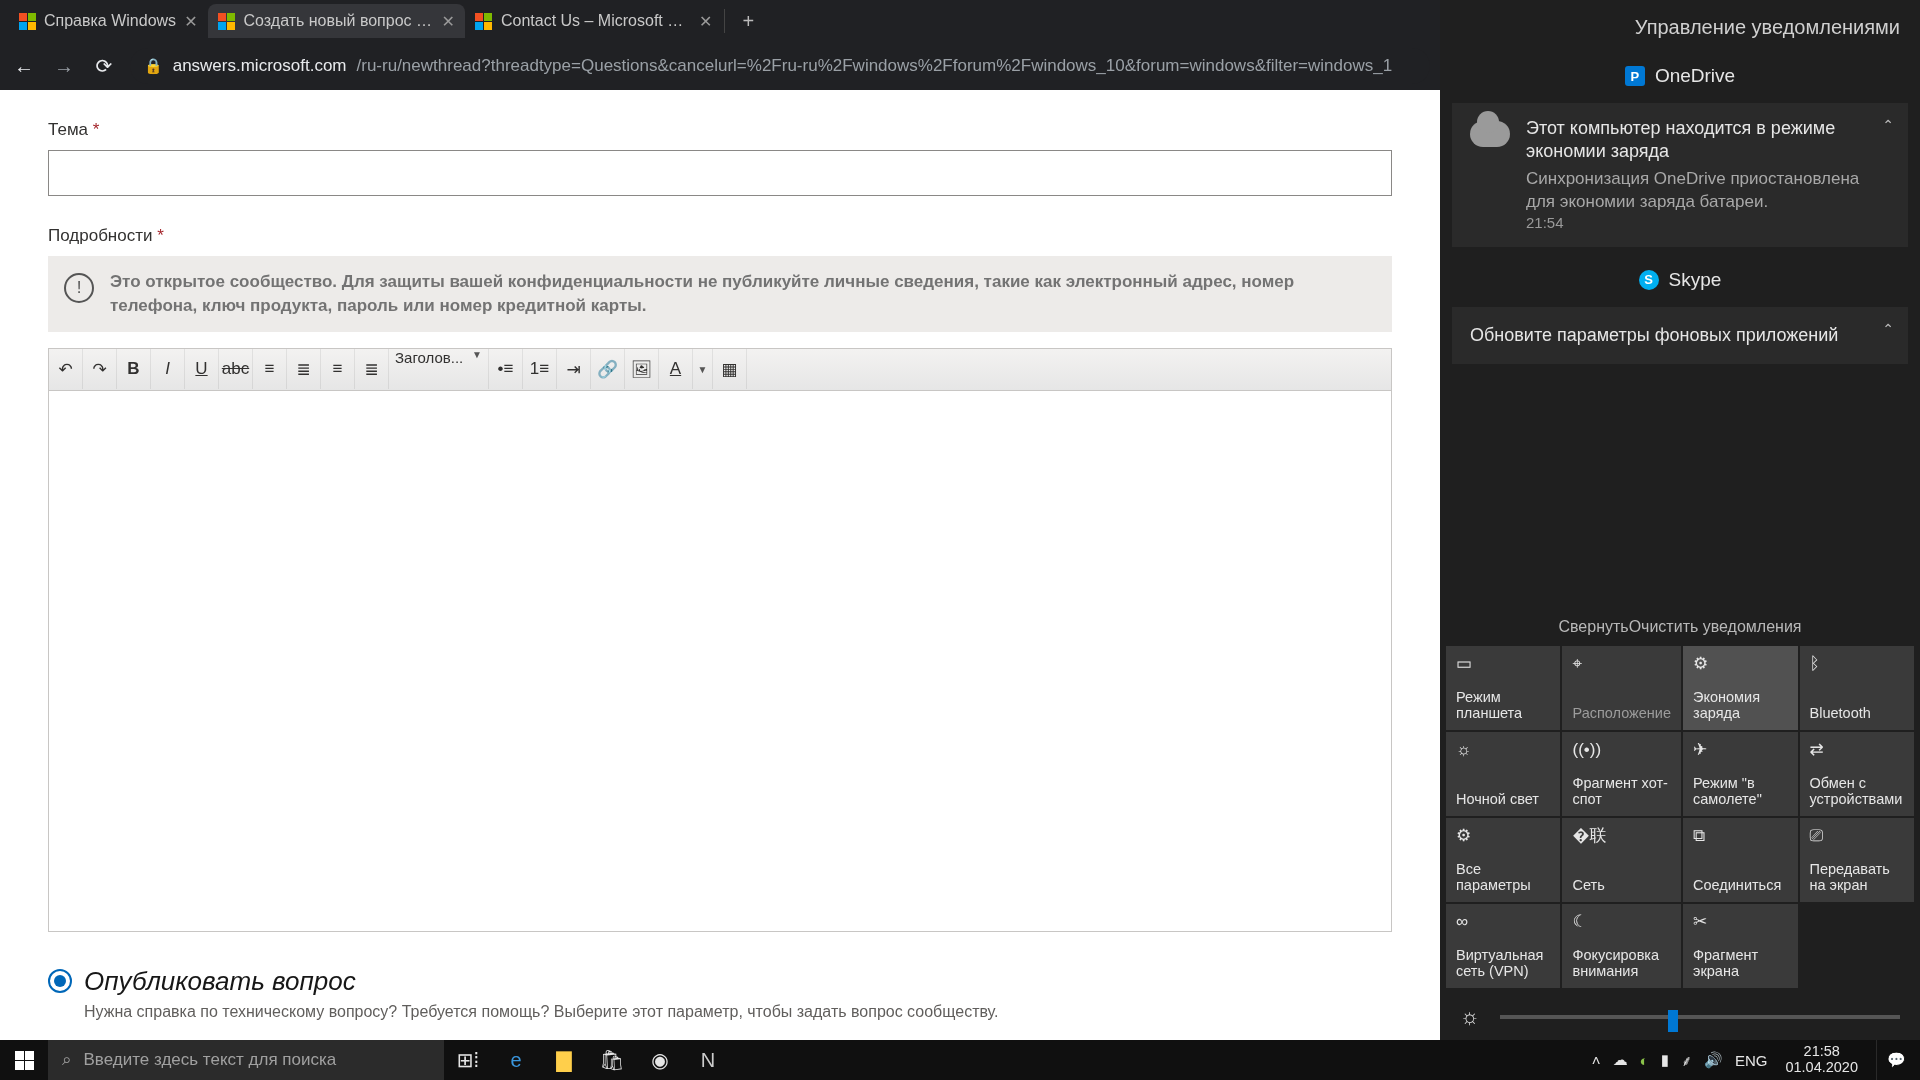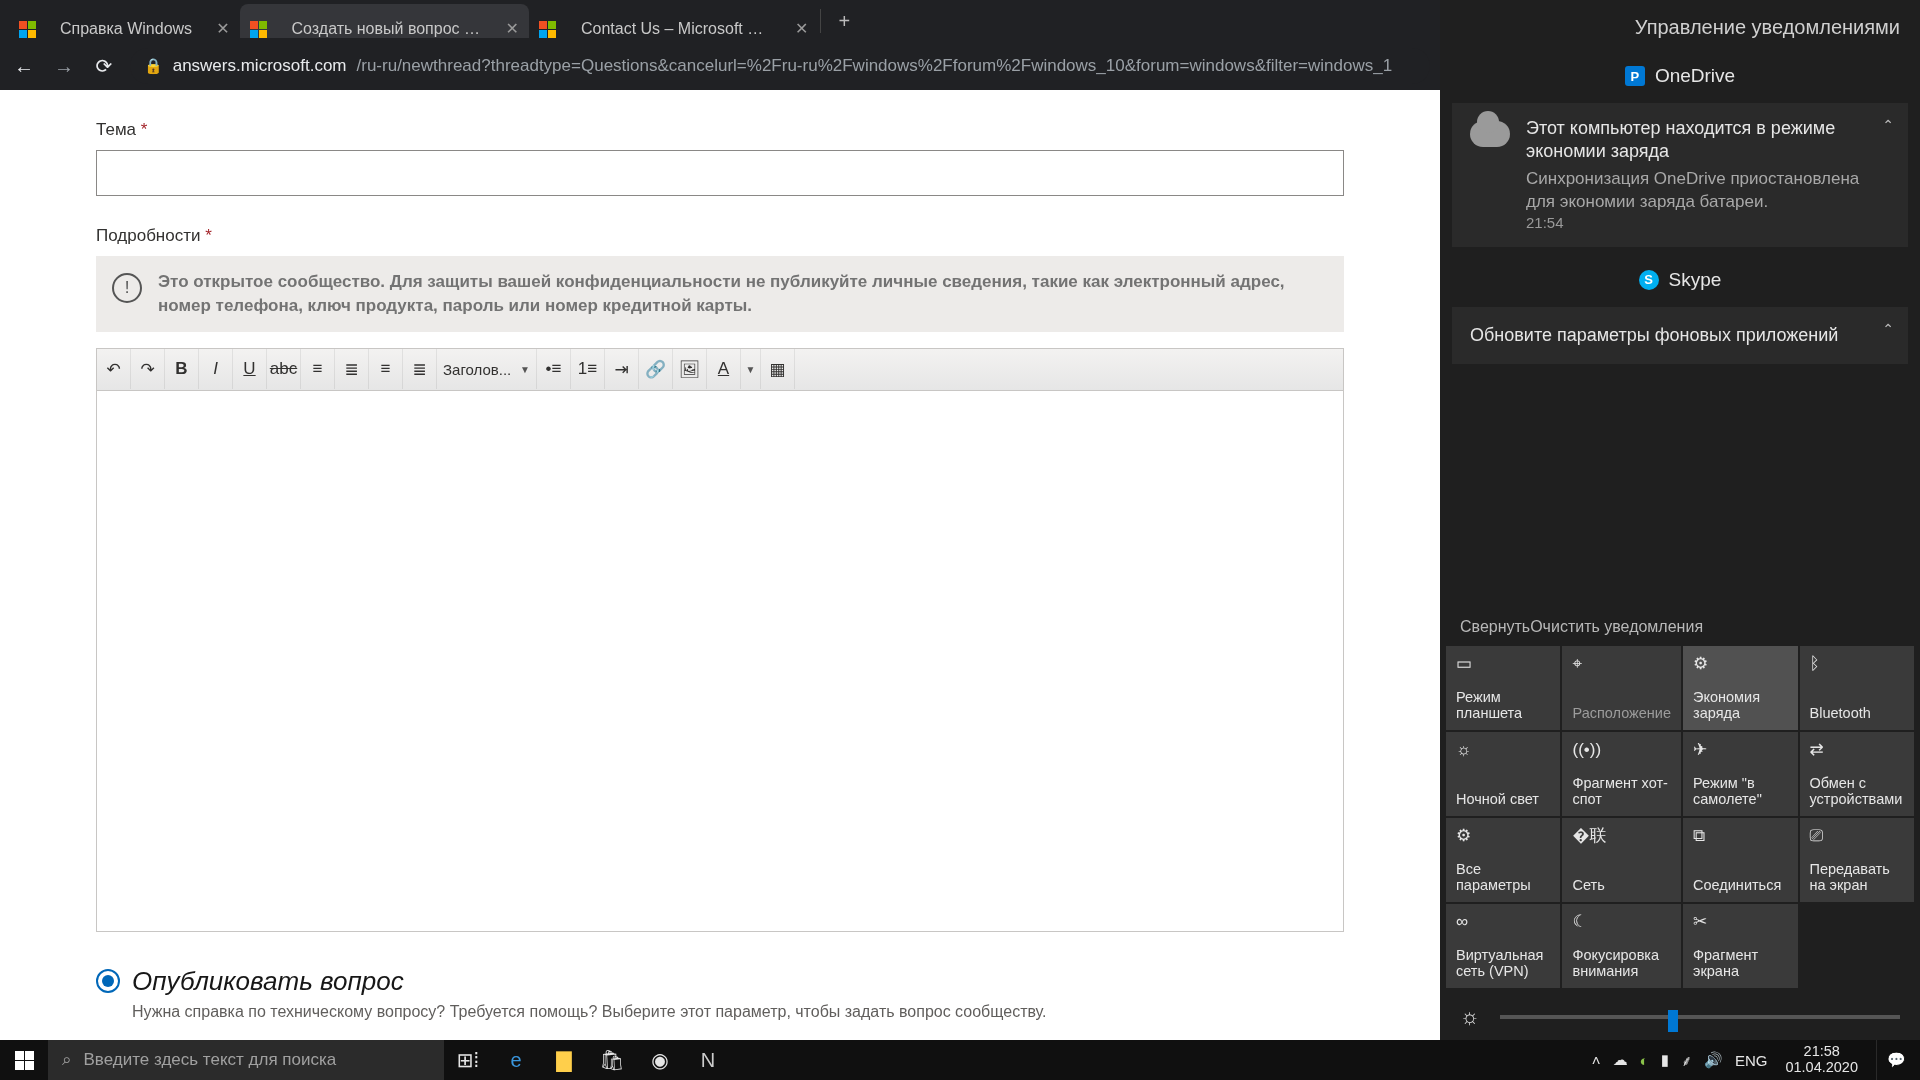--- a/index.html
+++ b/index.html
@@ -1,54 +1,54 @@
 <!DOCTYPE html>
 <html><head>
 <meta charset="utf-8">
 <style>
   * { margin:0; padding:0; box-sizing:border-box; font-family:"Segoe UI",Arial,sans-serif; }
   body { width:1920px; height:1080px; overflow:hidden; background:#1e1e1e; position:relative; }
 
   
   .browser-top { position:absolute; top:0; left:0; width:1440px; height:90px; background:#202124; color:#ccc; }
   .tabbar { display:flex; align-items:center; height:42px; padding-left:8px; }
-  .tab { display:flex; align-items:flex-end; height:34px; padding:0 10px; gap:24px; font-size:16px; color:#c9c9c9; position:relative; cursor:pointer; }
+  .tab { display:flex; align-items:center; height:34px; padding:0 10px; gap:8px; font-size:16px; color:#c9c9c9; position:relative; cursor:pointer; }
   .tab.active { background:#35363a; border-radius:8px 8px 0 0; }
   .tab .favicon { width:18px; height:18px; display:inline-flex; flex-wrap:wrap; }
   .favicon span { width:8px; height:8px; margin:0.5px; }
   .fv-r{background:#f25022;} .fv-g{background:#7fba00;} .fv-b{background:#00a4ef;} .fv-y{background:#ffb900;}
   .tab .title { max-width:190px; white-space:nowrap; overflow:hidden; text-overflow:ellipsis; }
   .tab .close { color:#9a9a9a; font-size:16px; }
   .tab-sep { width:1px; height:24px; background:#444; align-self:center; margin:0 2px; }
   .newtab { width:30px; height:30px; display:flex; align-items:center; justify-content:center; color:#bbb; font-size:20px; margin-left:6px; cursor:pointer; }
 
   .addrbar { display:flex; align-items:center; height:48px; padding:0 10px; gap:12px; }
   .nav-btn { width:28px; height:28px; display:flex; align-items:center; justify-content:center; color:#9aa0a6; font-size:20px; cursor:pointer; }
   .nav-btn.en { color:#e8eaed; }
   .urlbox { flex:1; height:36px; background:#202124; border-radius:18px; display:flex; align-items:center; padding:0 14px; gap:10px; font-size:17px; }
   .urlbox .lock { color:#9aa0a6; font-size:15px; }
   .urlbox .host { color:#e8eaed; }
   .urlbox .path { color:#9aa0a6; }
 
   
   .page { position:absolute; top:90px; left:0; width:1440px; height:950px; background:#fff; color:#171717; }
-  .form-wrap { padding:30px 96px 0; }
+  .form-wrap { padding:30px 48px 0; }
   .flabel { font-size:17px; color:#323130; margin-bottom:10px; }
   .req { color:#a4262c; }
   .textinput { width:100%; height:46px; border:1px solid #8a8886; font-size:16px; padding:0 10px; }
   .details-label { margin-top:30px; }
   .infobox { margin-top:8px; background:#edebe9; display:flex; align-items:flex-start; padding:14px 16px; gap:16px; }
   .info-ico { width:30px; height:30px; border:2px solid #555; border-radius:50%; display:flex; align-items:center; justify-content:center; color:#555; font-size:17px; margin-top:3px; flex-shrink:0; }
   .info-txt { font-size:17px; line-height:1.4; color:#737373;font-weight:bold; }
 
   .editor { margin-top:16px; border:1px solid #c8c6c4; }
   .toolbar { height:42px; background:linear-gradient(#f3f2f1,#e6e6e6); border-bottom:1px solid #c8c6c4; display:flex; align-items:center; }
   .tb-btn { width:34px; height:40px; display:flex; align-items:center; justify-content:center; font-size:17px; color:#323130; cursor:pointer; border-right:1px solid rgba(0,0,0,0.07); }
   .tb-btn.bold{font-weight:bold;} .tb-btn.ital{font-style:italic;} .tb-btn.und{text-decoration:underline;} .tb-btn.strike{text-decoration:line-through;}
-  .tb-heading { width:100px; height:40px; display:flex; align-items:center; padding:0 6px; font-size:15px; color:#323130; border-right:1px solid rgba(0,0,0,0.07); cursor:pointer; justify-content:space-between; }
+  .tb-heading { width:100px; height:40px; display:flex; padding:0 6px; font-size:15px; color:#323130; border-right:1px solid rgba(0,0,0,0.07); cursor:pointer; justify-content:space-between; }
   .tb-heading .arr{font-size:10px;color:#555;}
   .tb-miniarrow{width:20px;display:flex;align-items:center;justify-content:center;font-size:10px;color:#555;border-right:1px solid rgba(0,0,0,0.07);cursor:pointer;height:40px;}
   .edit-area { width:100%; height:540px; background:#fff; }
 
   .radio-row { margin-top:34px; display:flex; align-items:center; gap:12px; }
   .radio-outer { width:24px; height:24px; border:2px solid #0067b8; border-radius:50%; display:flex; align-items:center; justify-content:center; }
   .radio-inner { width:12px; height:12px; background:#0067b8; border-radius:50%; }
   .radio-label { font-size:26px; color:#171717;font-style:italic; }
   .radio-help { margin-left:36px; margin-top:6px; font-size:16px; color:#605e5c; }
 
@@ -66,21 +66,21 @@
   .nc-cloud::before{content:"";position:absolute;left:7px;top:-10px;width:22px;height:22px;background:#9a9a9a;border-radius:50%;}
   .nc-body { flex:1; }
   .nc-title { font-size:18px; line-height:1.3; }
   .nc-sub { font-size:17px; color:#a8a8a8; margin-top:4px; line-height:1.35; }
   .nc-time { font-size:15px; color:#9a9a9a; margin-top:0; }
   .nc-chevron { position:absolute; right:14px; top:14px; color:#bbb; font-size:14px; cursor:pointer; }
   .nc-action { margin-top:16px; height:42px; background:#3d3d3d; display:flex; align-items:center; justify-content:center; font-size:17px; cursor:pointer; }
   .nc-skype { padding:18px; }
   .nc-skype .sk-title { font-size:18px; }
 
-  .ac-midrow { display:flex; justify-content:flex-start; padding:8px 20px 10px; font-size:16px; color:#b8b8b8; }
+  .ac-midrow { display:flex; justify-content:center; padding:8px 12px 10px; font-size:16px; color:#b8b8b8; }
   .ac-midrow span { cursor:pointer; }
 
   .tiles { padding:0 6px; display:grid; grid-template-columns:repeat(4,1fr); gap:2px; }
   .tile { height:84px; background:#3a3a3a; padding:8px 10px; display:flex; flex-direction:column; justify-content:space-between; cursor:pointer; font-size:14.5px; line-height:1.15; }
   .tile.active { background:#515151; }
   .tile .t-ico { font-size:17px; color:#e6e6e6; }
   .tile .t-lab { color:#e6e6e6; }
   .tile .t-lab.dim { color:#9c9c9c; }
 
   .bright { display:flex; align-items:center; gap:20px; padding:16px 20px 10px; }

